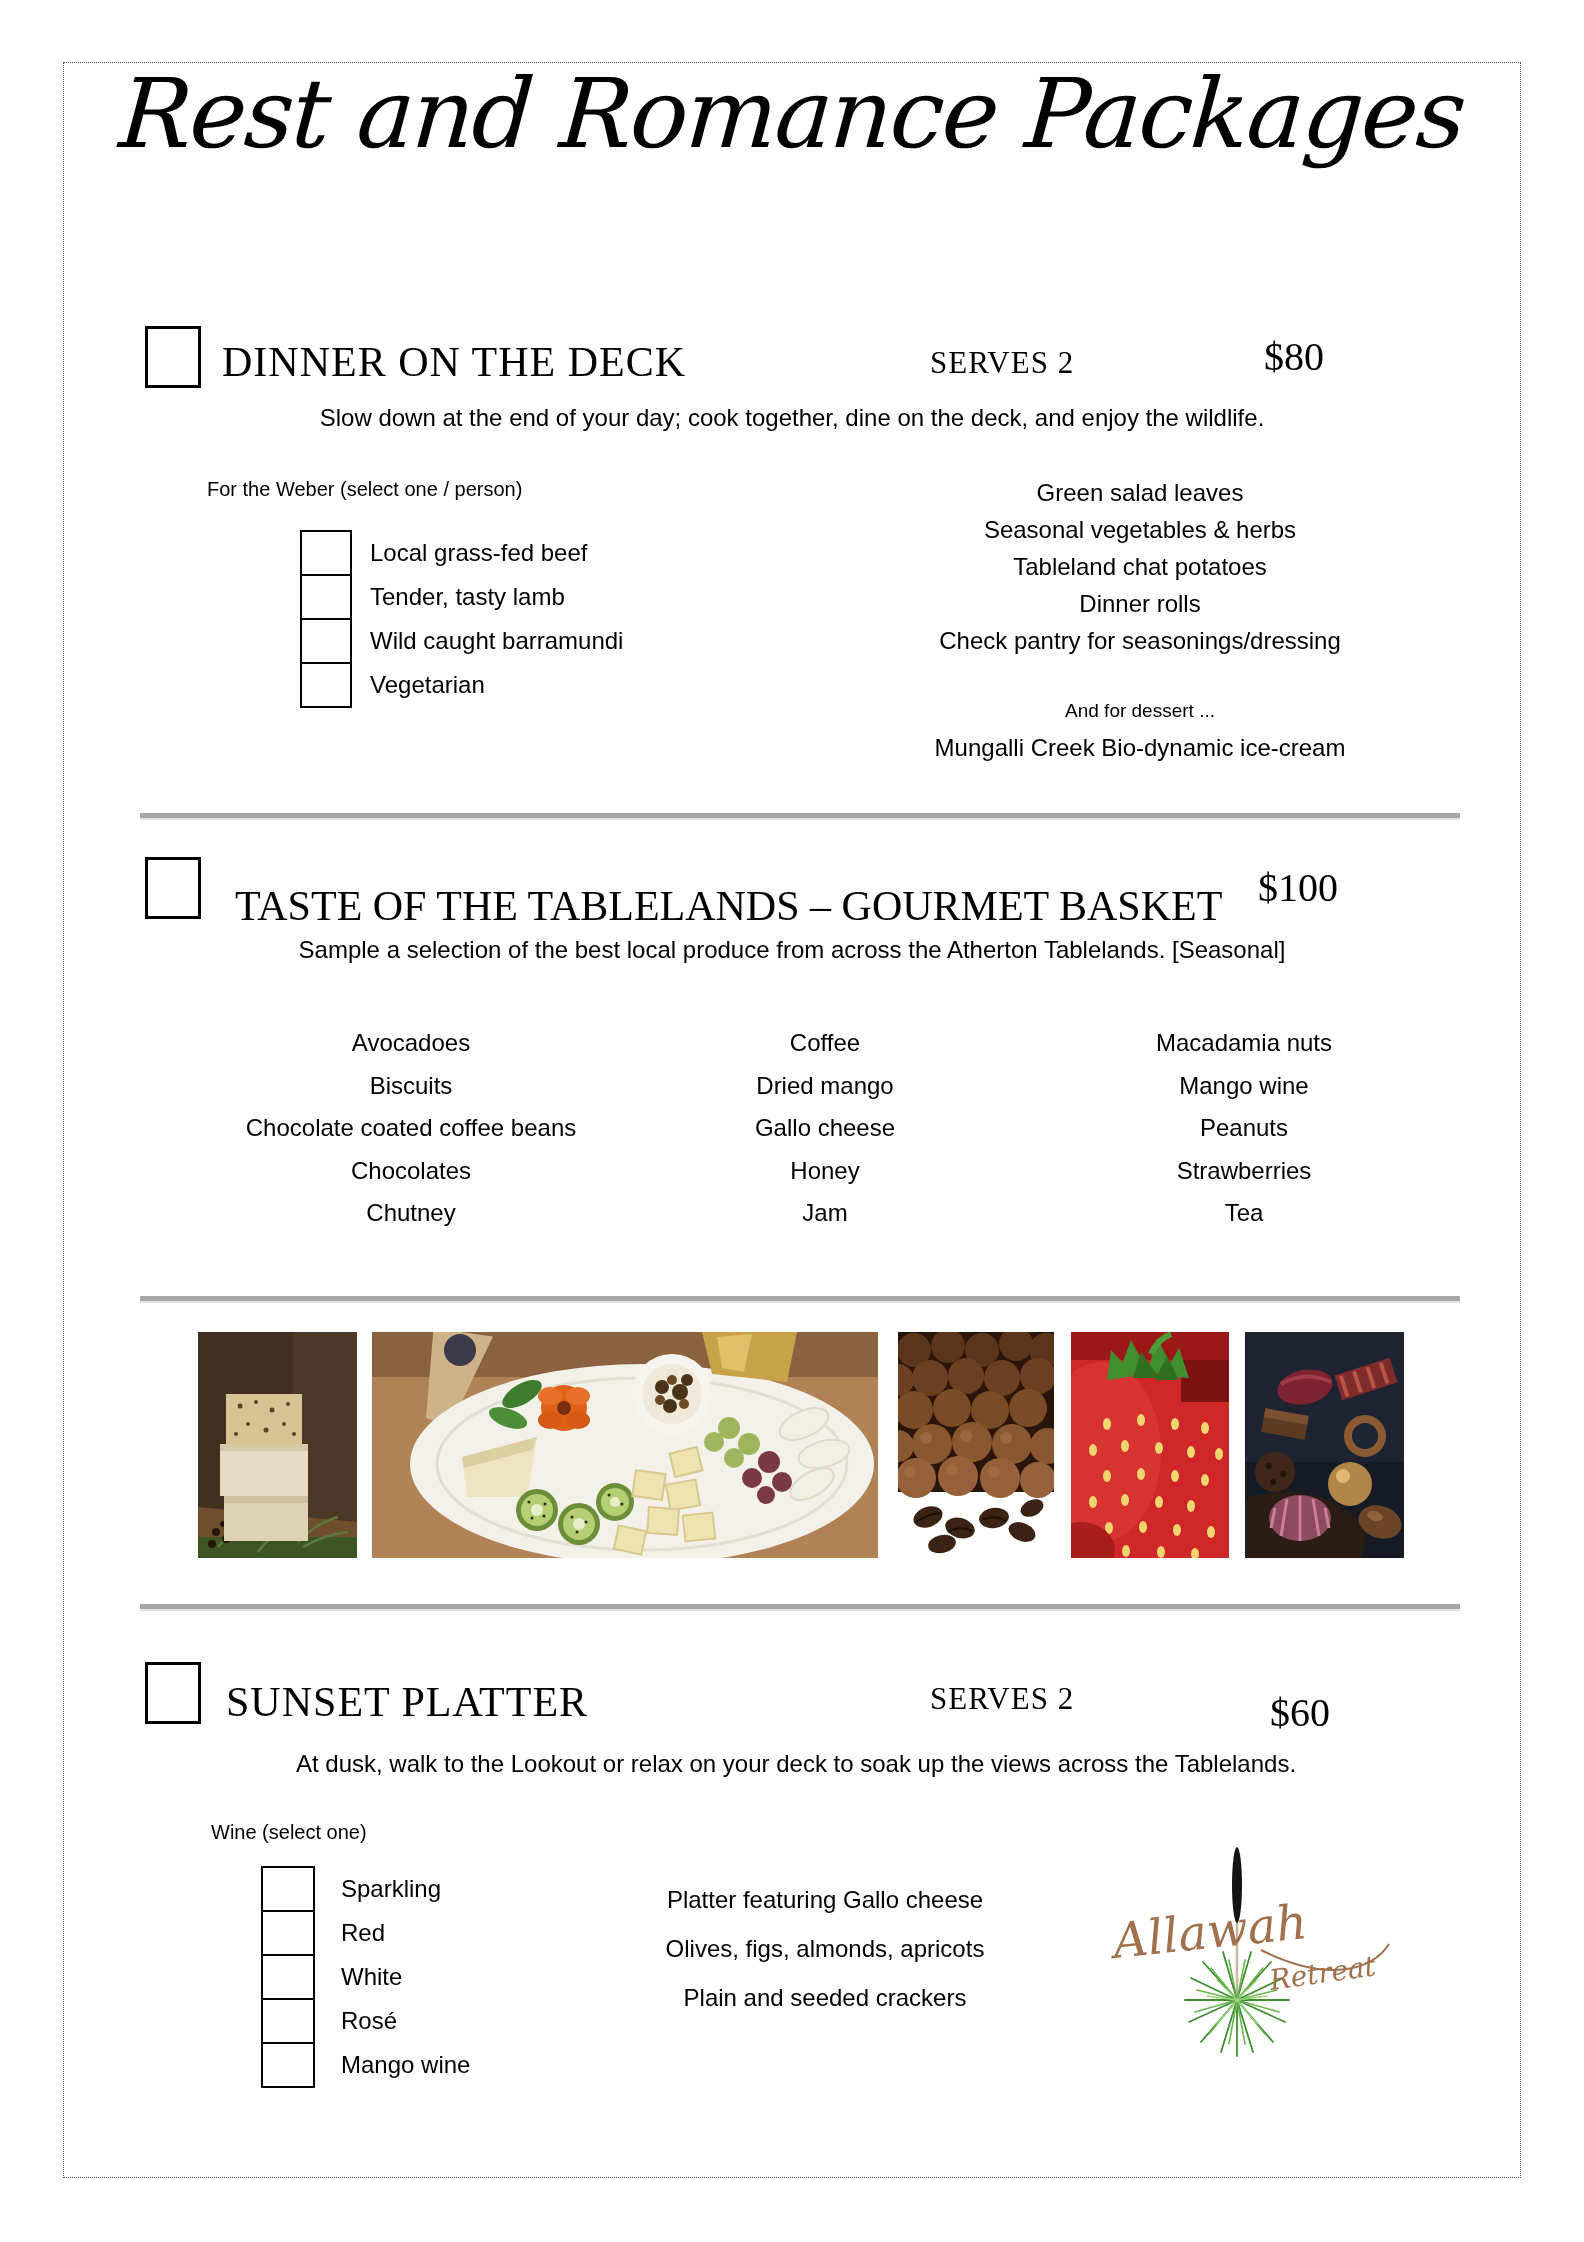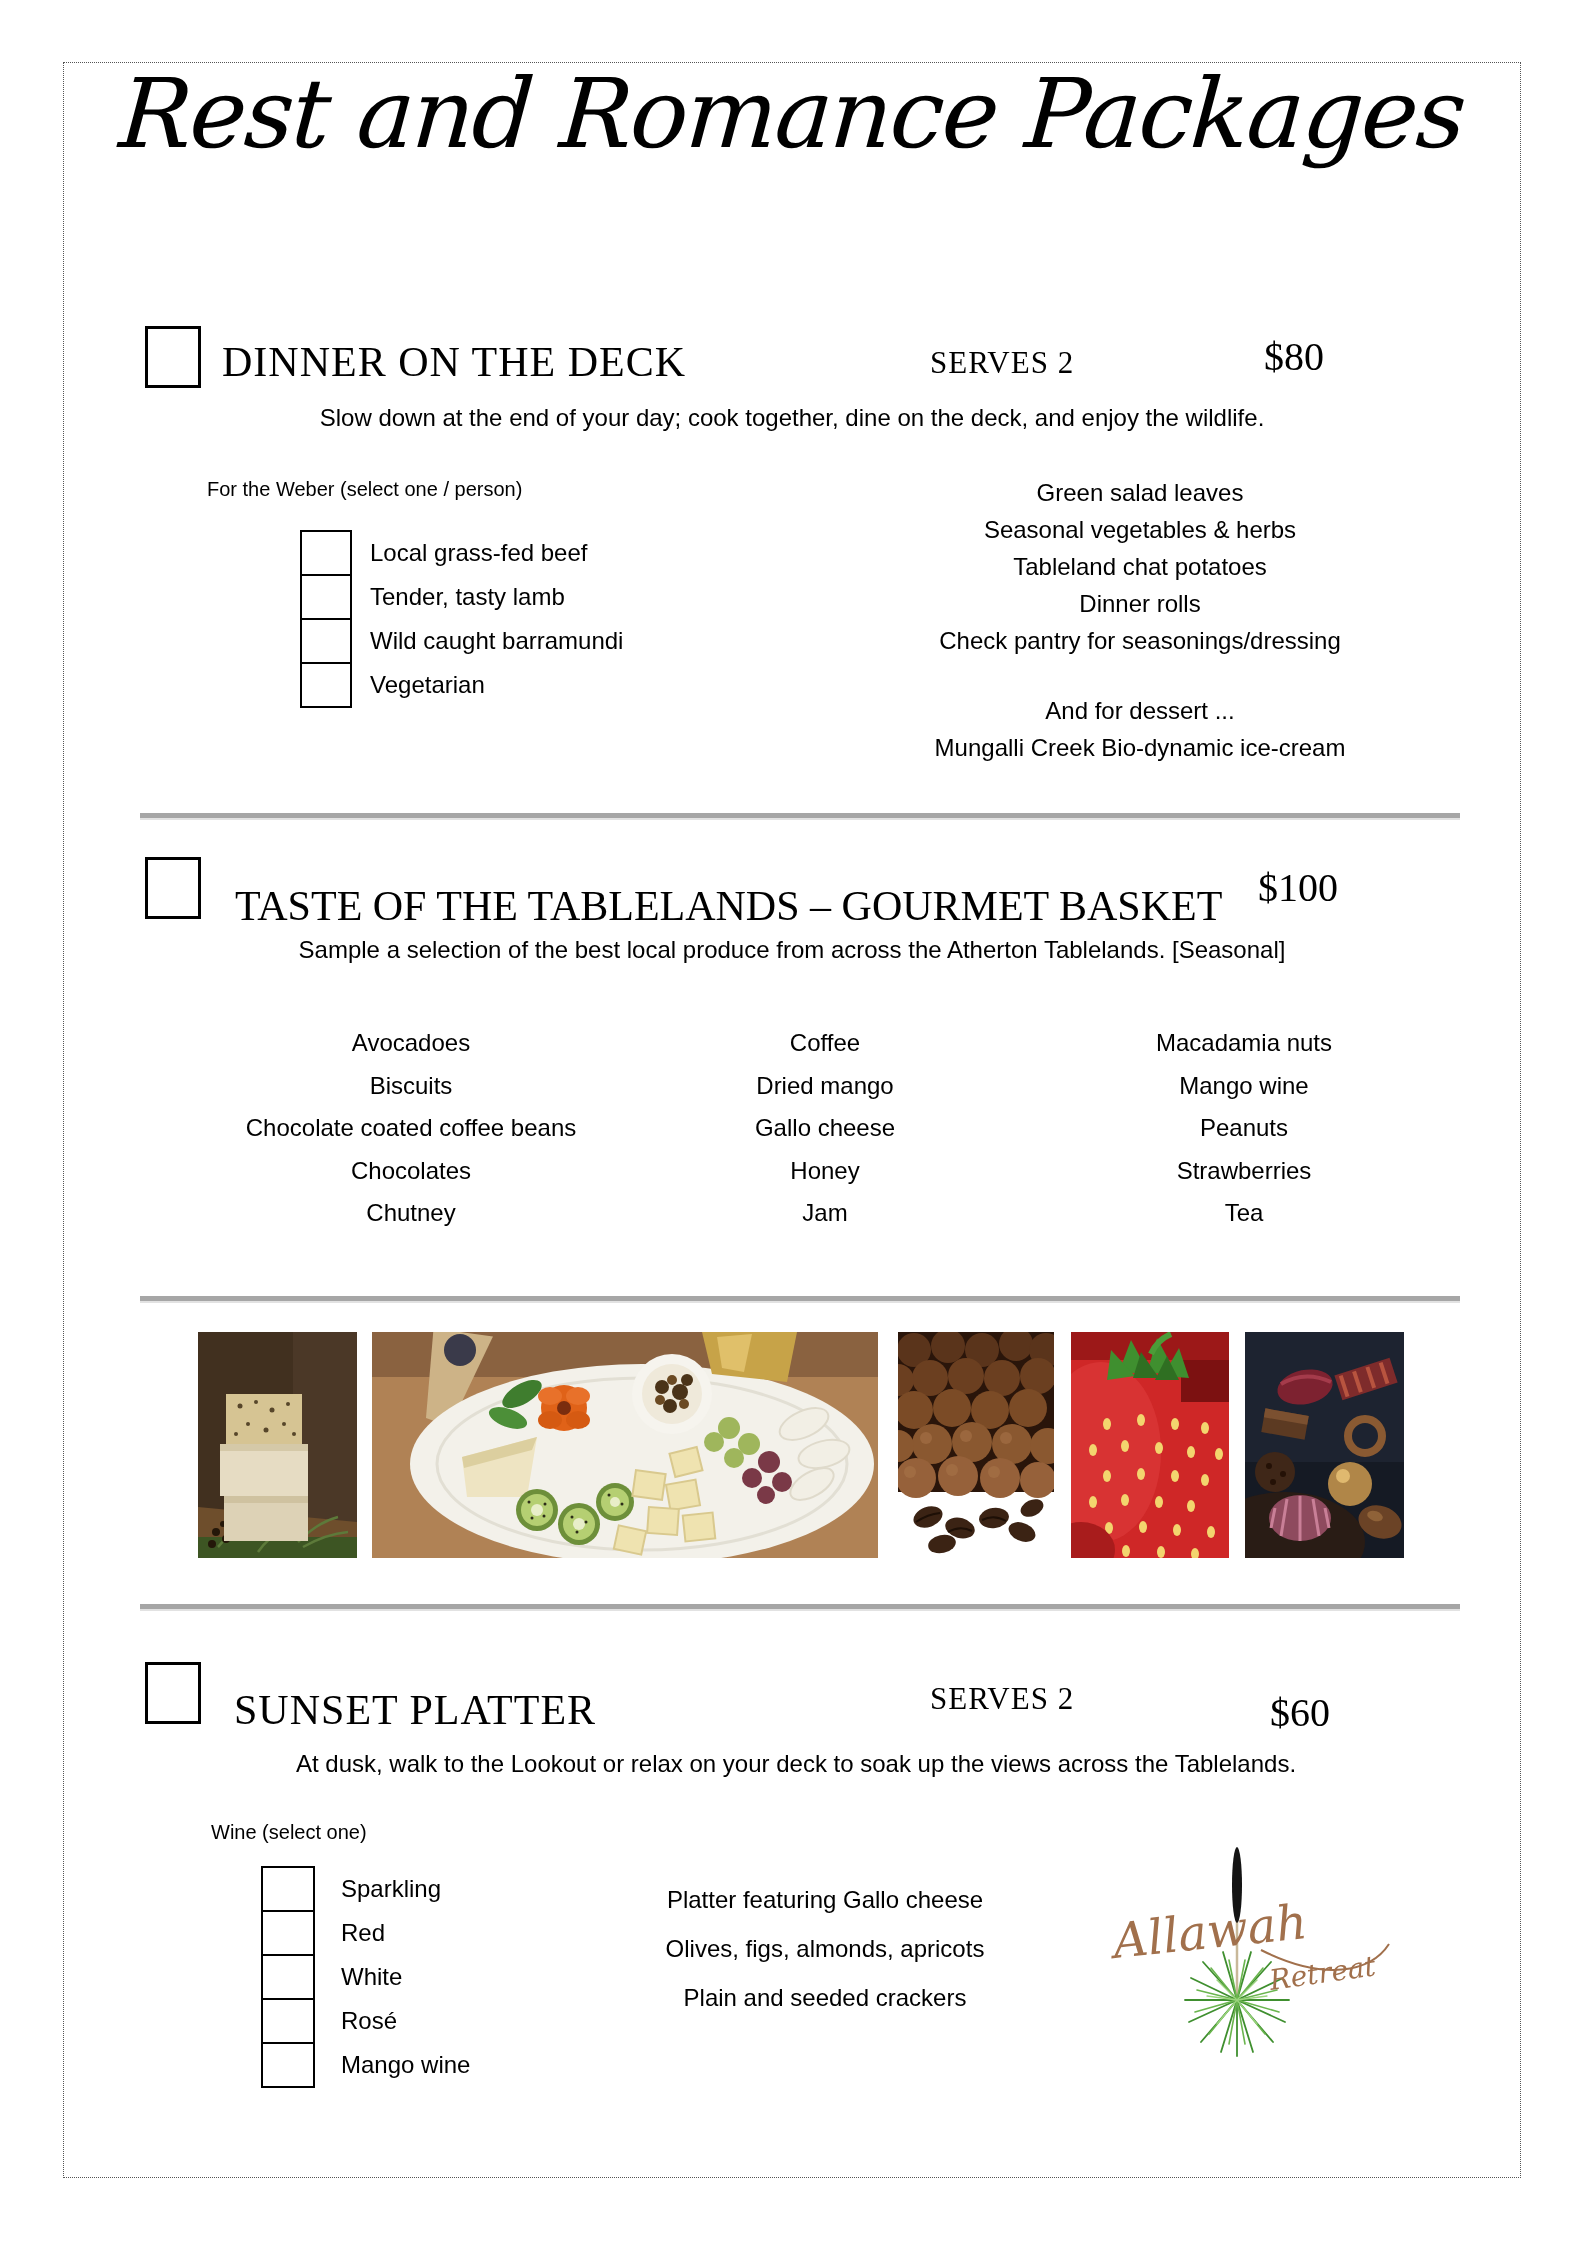--- a/index.html
+++ b/index.html
@@ -23,21 +23,21 @@
   .cb-row + .cb-row{margin-top:-2px;}
   .cb-cell{width:52px;height:46px;border:2px solid #000;box-sizing:border-box;background:#fff;flex:none;}
   .cb-label{margin-left:18px;font-size:24px;white-space:nowrap;}
   .wine-stack .cb-cell{width:54px;}
   .wine-stack .cb-label{margin-left:26px;}
   
   .line-list{position:absolute;text-align:center;}
   .inc-line{margin:0;font-size:24px;line-height:37px;}
   .basket-col .inc-line{line-height:42.5px;}
   .platter-list .inc-line{line-height:49px;}
-  .dessert-intro{margin:33px 0 0 0;font-size:24px;line-height:37px;}
+  .dessert-intro{margin:33px 0 0 0;font-size:19px;line-height:37px;}
   .dessert-item{margin:0;font-size:24px;line-height:37px;}
   
   .rule{position:absolute;left:140px;width:1320px;height:5px;background:#a6a6a6;border-bottom:2px solid #e2e2e2;}
   
   .photo{position:absolute;top:1332px;height:226px;}
   .photo svg{width:100%;height:100%;display:block;}
   .logo-box{position:absolute;left:1085px;top:1832px;width:312px;height:233px;background:#fff;}
   .logo-box svg{width:100%;height:100%;display:block;}
 </style>
 </head>
@@ -404,21 +404,21 @@
           <path d="M80 176 L84 196"></path>
       </g>
       <ellipse cx="135" cy="190" rx="22" ry="16" fill="#6b4326" transform="rotate(18 135 190)"></ellipse>
       <ellipse cx="130" cy="184" rx="8" ry="5" fill="#8f6238" transform="rotate(18 130 184)"></ellipse>
     </svg>
   </div>
 
   <div class="rule" style="top:1604px;"></div>
 
   <span class="hd-cb" style="left:145px;top:1662px;"></span>
-  <h2 class="sec-title" style="left:222px;top:1677px;margin:12px;font-weight:normal;text-align:right;">SUNSET PLATTER</h2>
+  <h2 class="sec-title" style="left:222px;top:1677px;margin:4px;font-weight:normal;text-align:right;">SUNSET PLATTER</h2>
   <span class="serves" style="left:930px;top:1683px;">SERVES 2</span>
   <span class="price" style="left:1270px;top:1673px;margin-top:20px;">$60</span>
   <p class="desc" style="top:1745px;margin:4px;">At dusk, walk to the Lookout or relax on your deck to soak up the views across the Tablelands.</p>
 
   <span class="small-label" style="left:211px;top:1821px;">Wine (select one)</span>
   <div class="cb-stack wine-stack" style="left:261px;top:1866px;">
   <div class="cb-row">
     <span class="cb-cell"></span>
     <span class="cb-label">Sparkling</span>
   </div>

